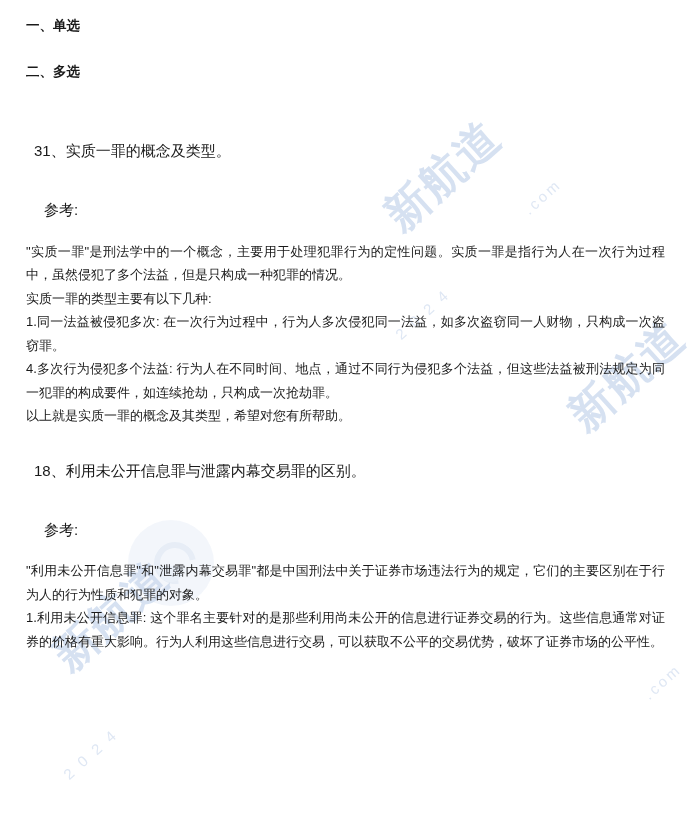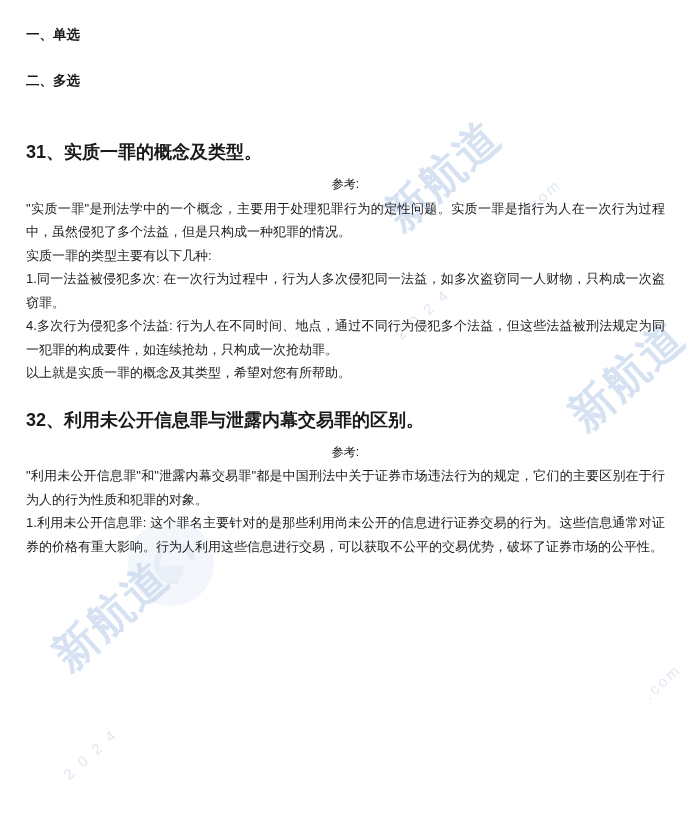--- a/index.html
+++ b/index.html
@@ -72,50 +72,49 @@
     width: 26px;
     height: 16px;
     background: #e4ecf6;
     border-radius: 0 0 14px 14px;
   }
 
   
   #page {
     position: relative;
     z-index: 1;
-    padding: 17px 26px;
+    padding: 8px 26px;
     box-sizing: border-box;
     width: 691px;
   }
 
   .sec-head {
     font-weight: 700;
     font-size: 13.5px;
     line-height: 20px;
     margin: 0;
   }
   .q-head {
-    font-weight: 700;
-    font-size: 18px;
+    font-weight: 400;
+    font-size: 15px;
     line-height: 22px;
-    margin: 0;
+    margin: 8px;
   }
   .para {
     font-size: 13px;
     line-height: 23.5px;
     margin: 0;
     letter-spacing: 0;
     text-align: justify;
     text-justify: inter-character;
   }
   .ref-label {
-    font-size: 12px;
+    font-size: 15px;
     line-height: 23.5px;
-    margin: 0;
-    text-align: center;
+    margin: 18px;
   }
 
   .gap-sec  { height: 26px; }
   .gap-q    { height: 24px; }
   .gap-top  { height: 8px; }
   .gap-head { height: 10px; }
 </style>
 </head>
 <body>
 
@@ -152,19 +151,19 @@
   <div class="gap-head"></div>
   <p class="ref-label">参考:</p>
   <p class="para">"实质一罪"是刑法学中的一个概念，主要用于处理犯罪行为的定性问题。实质一罪是指行为人在一次行为过程中，虽然侵犯了多个法益，但是只构成一种犯罪的情况。</p>
   <p class="para">实质一罪的类型主要有以下几种:</p>
   <p class="para">1.同一法益被侵犯多次: 在一次行为过程中，行为人多次侵犯同一法益，如多次盗窃同一人财物，只构成一次盗窃罪。</p>
   <p class="para">4.多次行为侵犯多个法益: 行为人在不同时间、地点，通过不同行为侵犯多个法益，但这些法益被刑法规定为同一犯罪的构成要件，如连续抢劫，只构成一次抢劫罪。</p>
   <p class="para">以上就是实质一罪的概念及其类型，希望对您有所帮助。</p>
 
   <div class="gap-q"></div>
 
-  <h3 class="q-head">32、利用未公开信息罪与泄露内幕交易罪的区别。</h3>
+  <h3 class="q-head">18、利用未公开信息罪与泄露内幕交易罪的区别。</h3>
   <div class="gap-head"></div>
   <p class="ref-label">参考:</p>
   <p class="para">"利用未公开信息罪"和"泄露内幕交易罪"都是中国刑法中关于证券市场违法行为的规定，它们的主要区别在于行为人的行为性质和犯罪的对象。</p>
   <p class="para">1.利用未公开信息罪: 这个罪名主要针对的是那些利用尚未公开的信息进行证券交易的行为。这些信息通常对证券的价格有重大影响。行为人利用这些信息进行交易，可以获取不公平的交易优势，破坏了证券市场的公平性。</p>
 
 </div>
 
 </body></html>

